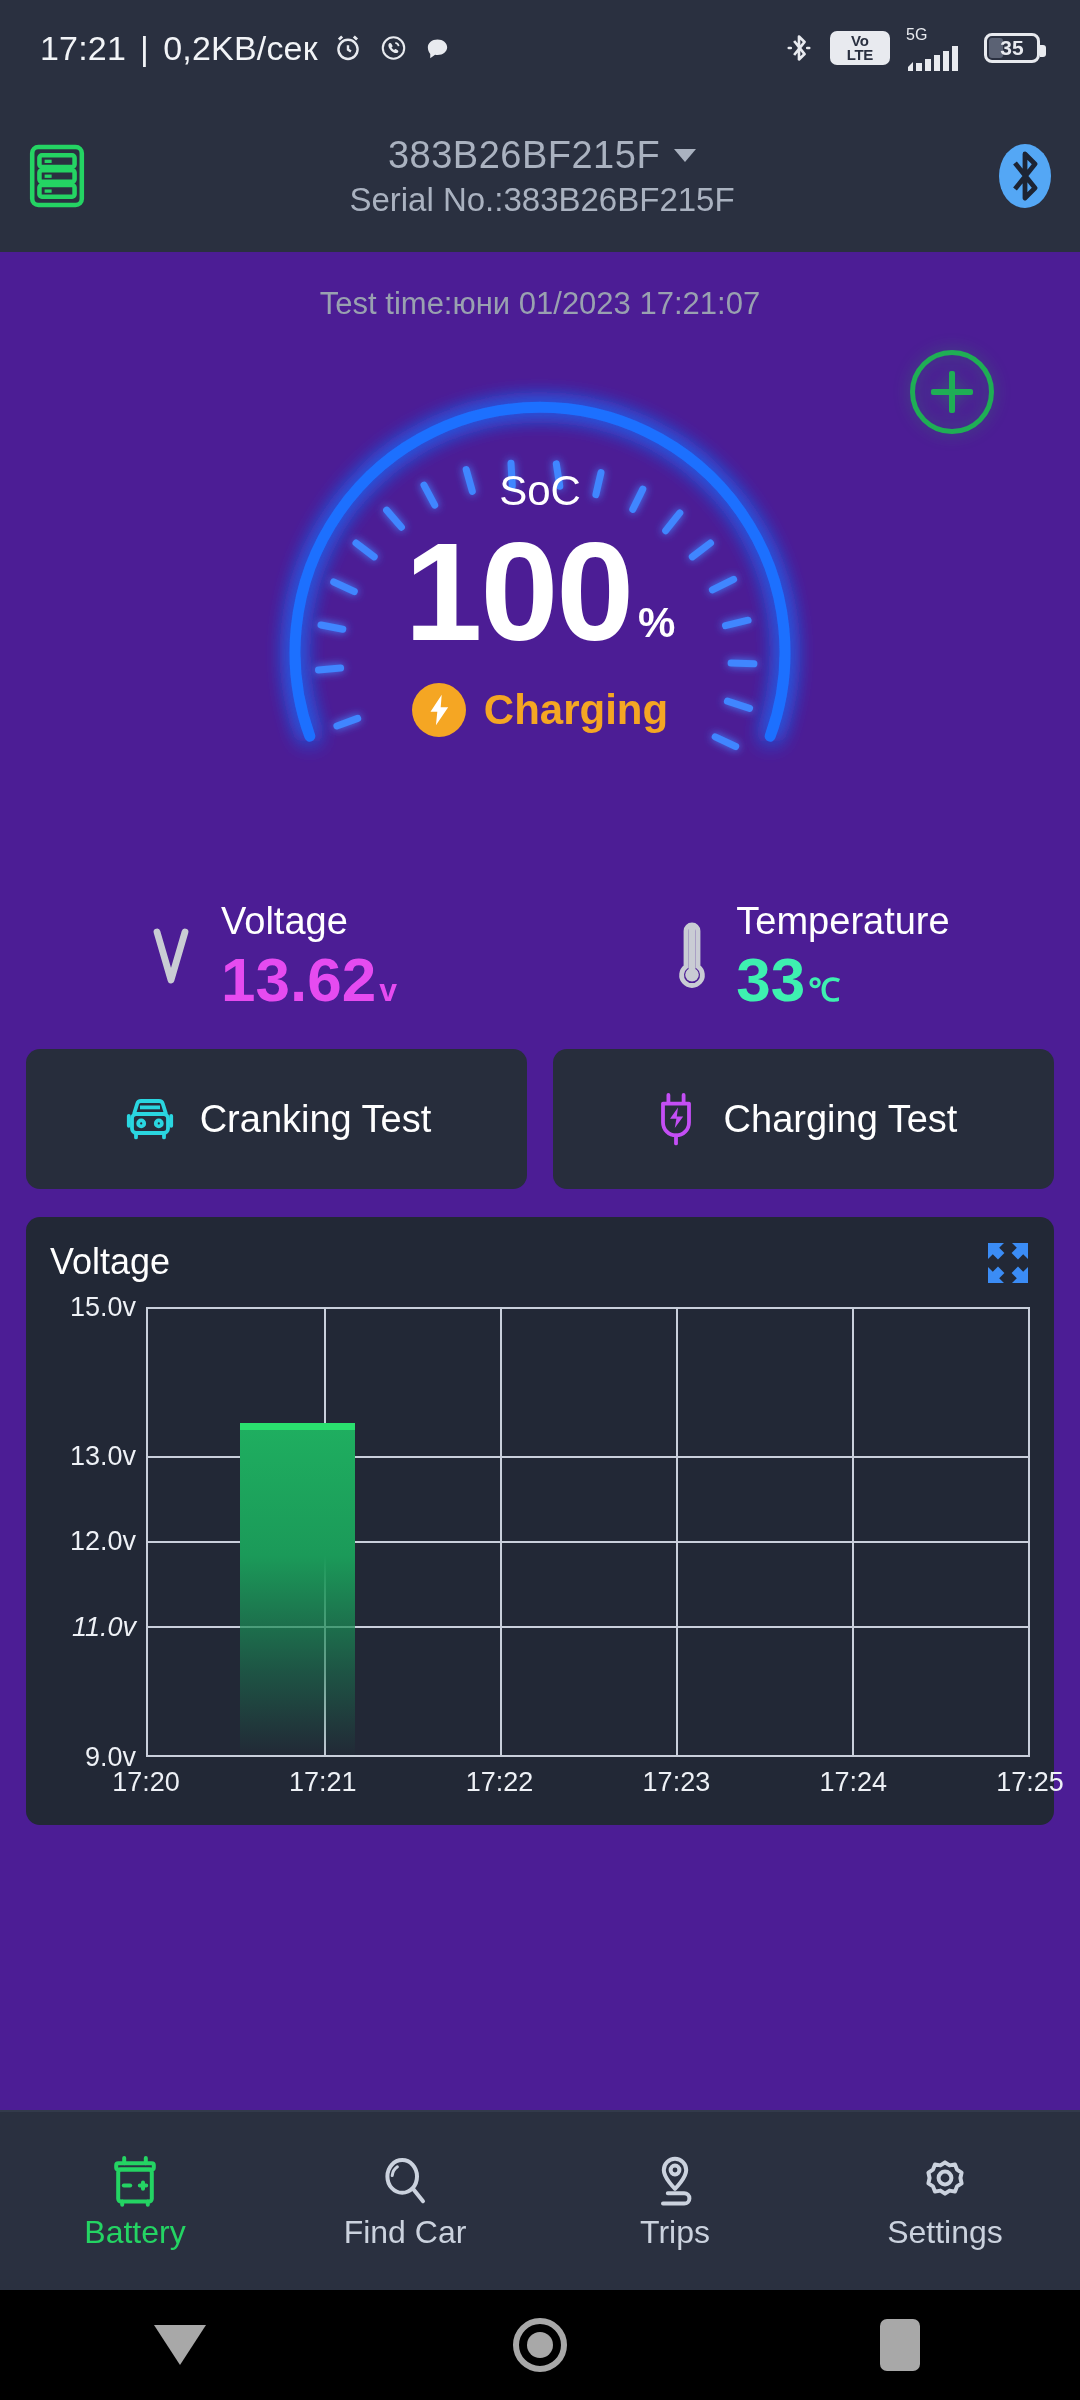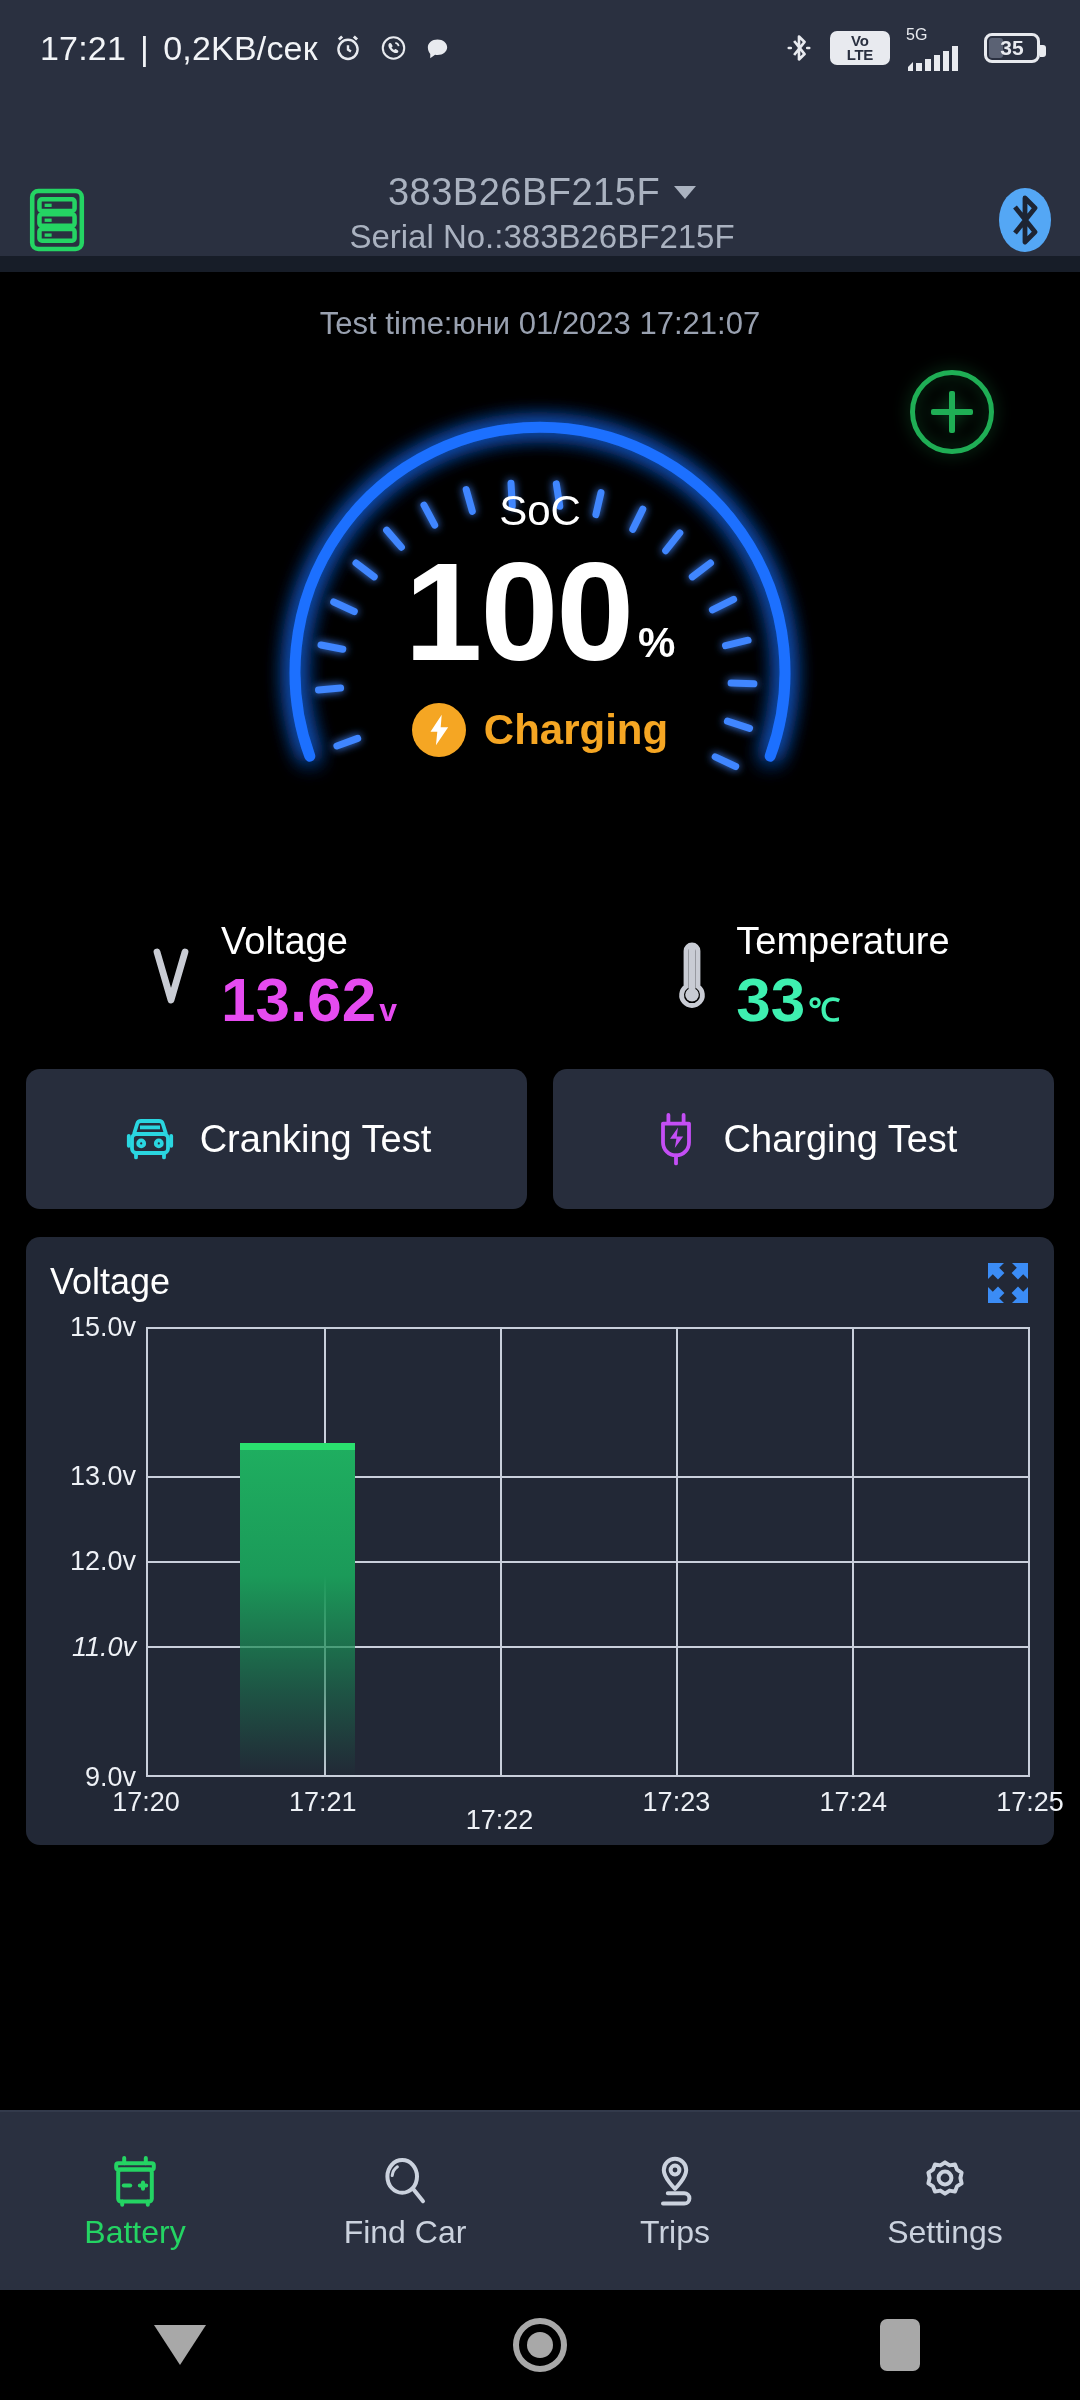--- a/index.html
+++ b/index.html
@@ -37,30 +37,30 @@
     background: #e8eaef; color: #2a3040; border-radius: 7px;
     font-size: 15px; font-weight: 700; line-height: 14px;
     padding: 3px 17px; text-align: center; letter-spacing: -0.3px;
   }
   .fiveg { color: #e8eaef; font-size: 16px; font-weight: 400; line-height: 20px; }
 
   
   .appbar {
     position: absolute; top: 96px; left: 0; width: 1080px; height: 160px;
     background: #2a3040;
-    display: flex; align-items: flex-end; padding: 0 26px; gap: 48px;
+    display: flex; align-items: center; padding: 0 26px; gap: 48px;
   }
   .appbar-center { flex: 1; display: flex; flex-direction: column; align-items: center; justify-content: center; gap: 4px; }
   .device-row { display: flex; align-items: center; gap: 14px; }
   .device-name { color: #aab2c0; font-size: 38px; font-weight: 400; letter-spacing: .5px; }
   .caret { width: 0; height: 0; border-left: 11px solid transparent; border-right: 11px solid transparent; border-top: 13px solid #aab2c0; }
   .serial { color: #aab2c0; font-size: 33px; font-weight: 400; }
 
   
-  .main { position: absolute; top: 272px; left: 0; width: 1080px; bottom: 290px; background: #000000; }
+  .main { position: absolute; top: 252px; left: 0; width: 1080px; bottom: 290px; background: #4c1d95; }
   .testtime { text-align: center; color: #99a1b0; font-size: 31px; margin-top: 34px; }
 
   
   .gauge-wrap { position: relative; width: 1080px; height: 560px; margin-top: 10px; }
   .gauge-svg { position: absolute; left: 50%; transform: translateX(-50%); top: 0; }
   .plus-btn {
     position: absolute; right: 86px; top: 18px;
     width: 84px; height: 84px; border: 5px solid #1fae55; border-radius: 50%;
     filter: drop-shadow(0 0 8px rgba(31,174,85,.45));
   }
@@ -390,21 +390,21 @@
             <div class="gline-v" style="left: 60%;"></div>
             <div class="gline-v" style="left: 80%;"></div>
             <div class="series-area" id="series" style="left: 10.5%; width: 13%; top: 25.5%; bottom: 0px;">
             <div class="series-fill"></div>
             <div class="series-top"></div>
           </div>
           </div>
         <div class="xaxis" id="xaxis">
             <span class="xtick" style="left: 0%;">17:20</span>
             <span class="xtick" style="left: 20%;">17:21</span>
-            <span class="xtick" style="left: 40%; margin-top: 18px;">17:22</span>
+            <span class="xtick" style="left: 40%;">17:22</span>
             <span class="xtick" style="left: 60%;">17:23</span>
             <span class="xtick" style="left: 80%;">17:24</span>
             <span class="xtick" style="left: 100%;">17:25</span>
           </div>
       </div>
     </div>
 
   </div>
 
   <div class="bottomnav">

